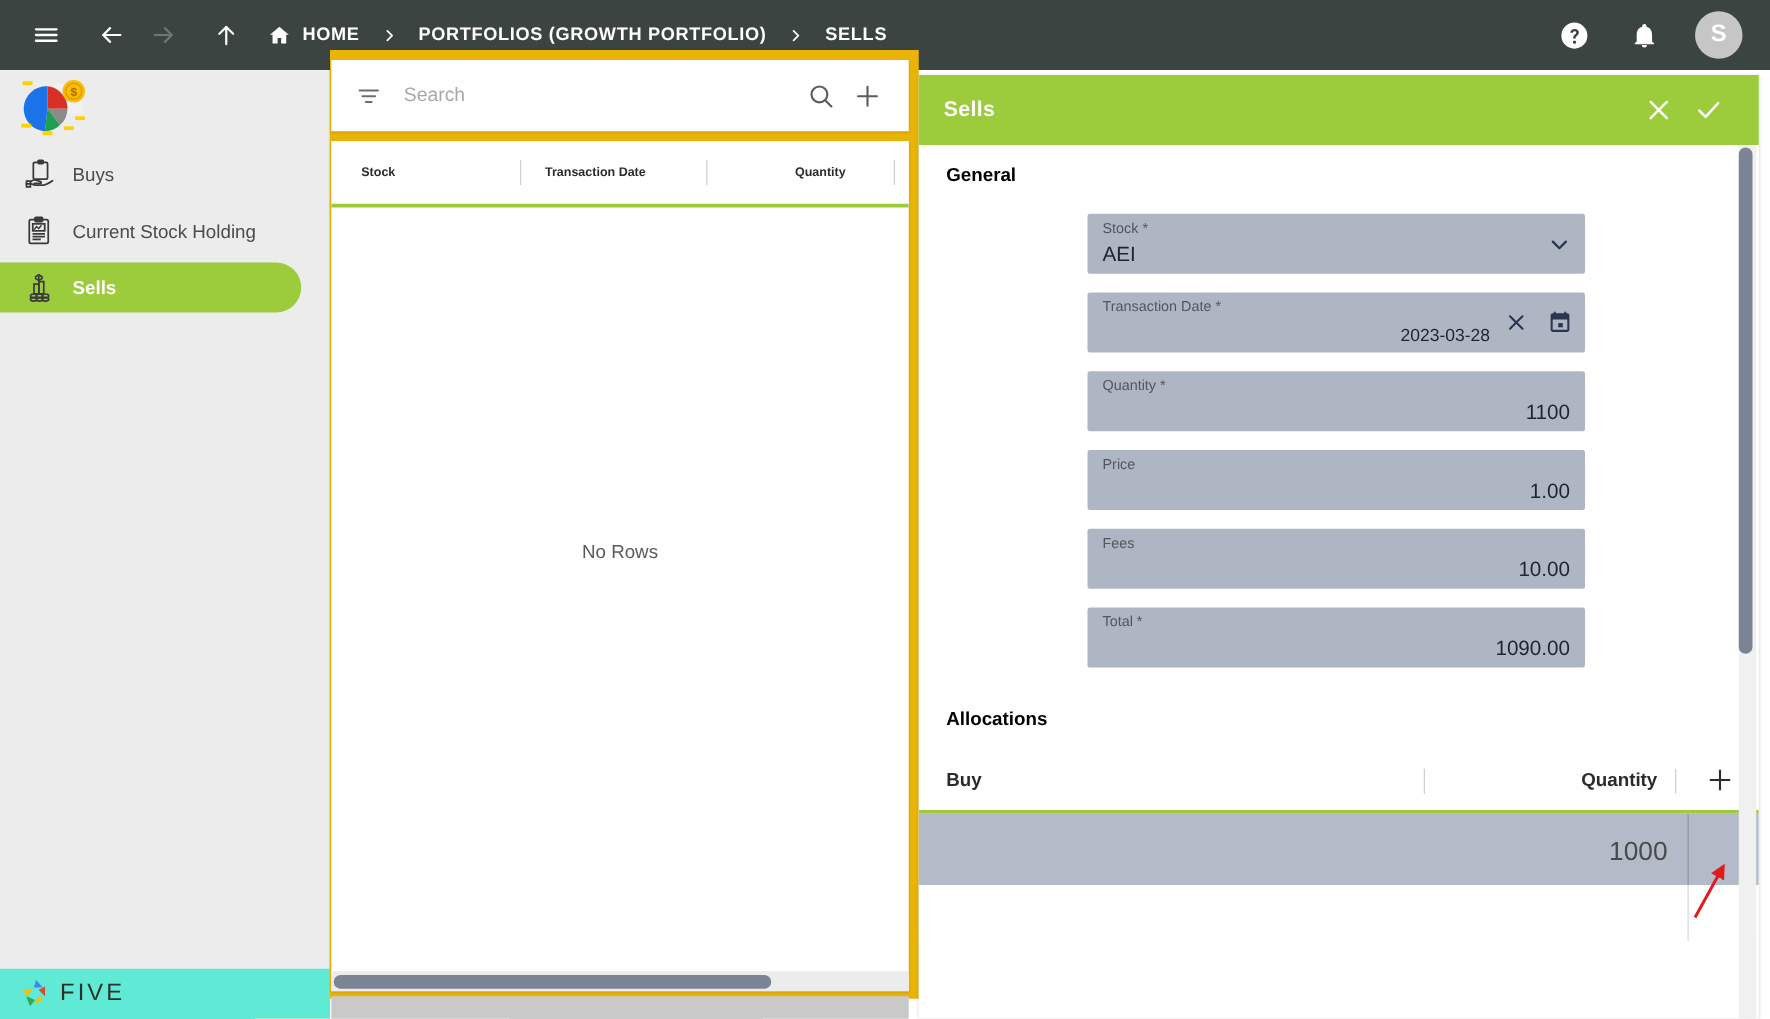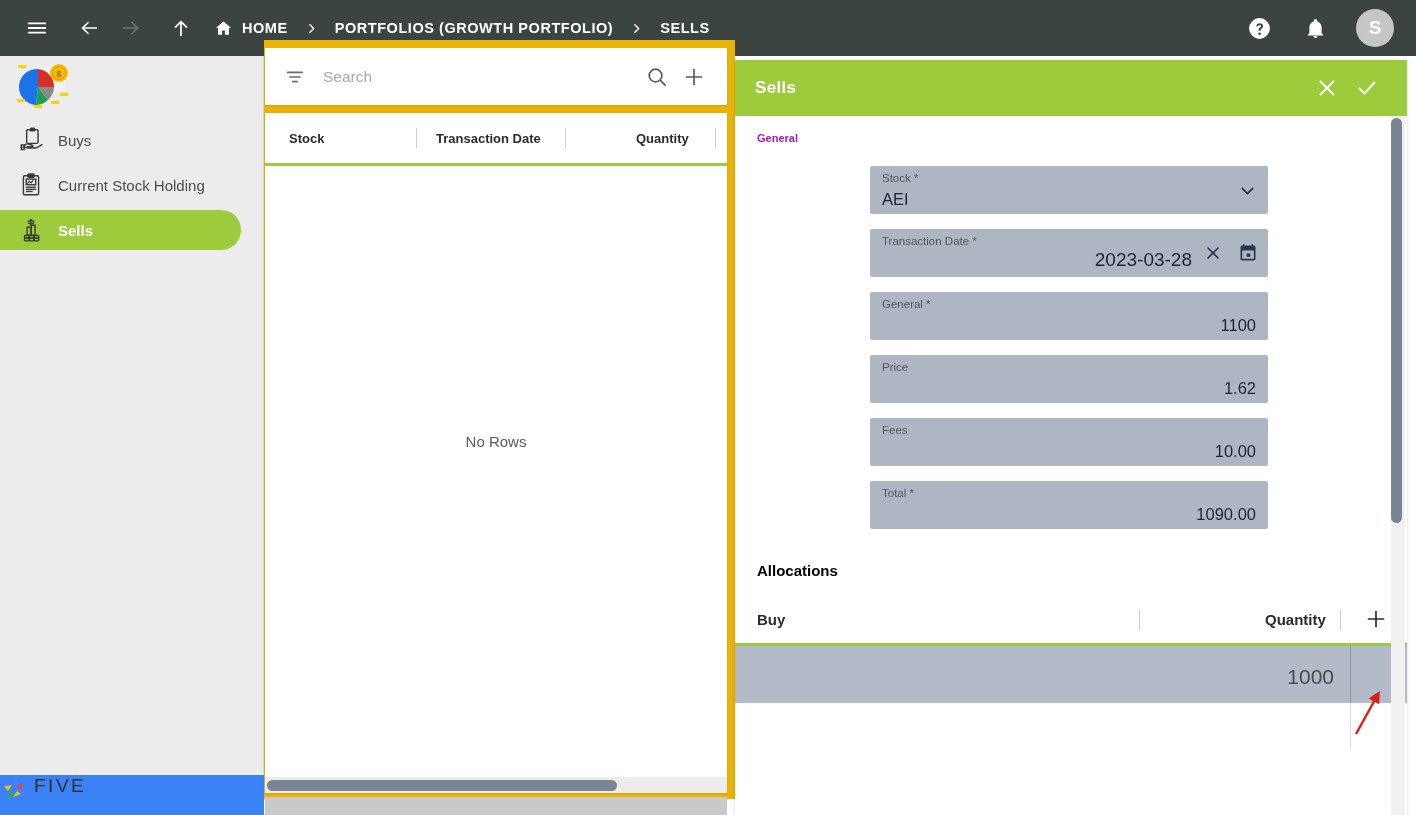--- a/index.html
+++ b/index.html
@@ -64,22 +64,22 @@
   .nav-item .nav-ico {
     width: 34px; flex: none; display: flex; align-items: center; justify-content: center;
   }
   .nav-item .nav-label {
     font-size: 15px; color: #4c4c4c; margin-left: 10px; white-space: nowrap;
   }
   .nav-item.active { background: #9ccb3b; }
   .nav-item.active .nav-label { color: #ffffff; font-weight: 600; }
   .brand-foot {
     position: absolute; left: 0; bottom: 0; width: 264px; height: 40px;
-    display: flex; padding-left: 0;
-    background: #3b82f6;
+    display: flex; align-items: center; padding-left: 14px;
+    background: #5eead4;
   }
   .brand-word {
     font-size: 19px; letter-spacing: 2.5px; color: #2f2f2f;
     font-family: "Liberation Sans", sans-serif; font-weight: 400; margin-left: 4px;
   }
 
   
   .listcol {
     position: absolute; left: 264px; top: 40px; width: 471px; height: 759px;
     background: #eab308;
@@ -103,21 +103,21 @@
     position: absolute; left: 1px; top: 73px; width: 462px; height: 680px;
     background: #ffffff; box-shadow: 0 1px 2px rgba(0,0,0,.10);
     overflow: hidden;
   }
   .grid-head {
     height: 53px; position: relative; border-bottom: 3px solid #9ccb3b;
     background: #ffffff;
   }
   .gh-cell {
     position: absolute; top: 0; height: 50px; display: flex; align-items: center;
-    font-size: 13px; font-weight: 700; color: #2b2b2b; cursor: pointer;
+    font-size: 10px; font-weight: 700; color: #2b2b2b; cursor: pointer;
   }
   .gh-div { position: absolute; top: 15px; width: 1px; height: 20px; background: #cfcfcf; }
   .norows {
     position: absolute; left: 0; top: 320px; width: 462px;
     text-align: center; font-size: 15px; color: #5a5a5a;
   }
   .hscroll-track {
     position: absolute; left: 0; bottom: 0; width: 462px; height: 16px;
     background: #ececec;
   }
@@ -144,42 +144,42 @@
   }
   .panel-actions { margin-left: auto; display: flex; align-items: center; }
   .panel-actions .pa-btn {
     width: 40px; height: 40px; display: flex; align-items: center;
     justify-content: center; color: #ffffff; cursor: pointer;
   }
   .panel-body {
     position: relative; height: 699px; overflow: hidden;
   }
   .sect-title {
-    font-size: 11px; font-weight: 700; color: #a21caf;
+    font-size: 15px; font-weight: 700; color: #000000;
     padding: 16px 0 0 22px;
   }
 
   .fields { padding: 22px 0 0 0; }
   .field {
     position: relative; width: 398px; margin: 0 auto 15px 135px;
     background: #aeb6c4; height: 48px; border-radius: 2px;
   }
   .f-label {
     position: absolute; left: 12px; top: 6px;
     font-size: 11.5px; color: #53565c;
   }
   .f-value {
     position: absolute; right: 12px; bottom: 5px;
     font-size: 16.5px; color: #1e2430;
   }
   .f-value.left { left: 12px; right: auto; }
   .f-chevron {
     position: absolute; right: 10px; top: 14px; color: #2b3550; cursor: pointer;
   }
-  .f-date-value { position: absolute; right: 76px; bottom: 6px; font-size: 19px; color: #1e2430; }
+  .f-date-value { position: absolute; right: 76px; bottom: 6px; font-size: 14px; color: #1e2430; }
   .f-x { position: absolute; right: 45px; top: 14px; color: #2b3550; cursor: pointer; }
   .f-cal { position: absolute; right: 10px; top: 14px; color: #2b3550; cursor: pointer; }
 
   .alloc-title {
     font-size: 15px; font-weight: 700; color: #000000;
     padding: 18px 0 0 22px;
   }
   .alloc-grid { position: relative; margin-top: 17px; }
   .alloc-head { position: relative; height: 50px; border-bottom: 3px solid #9ccb3b; }
   .ah-cell {
@@ -460,27 +460,27 @@
           </span>
           <span class="f-cal">
             <svg width="20" height="20" viewBox="0 0 24 24" fill="currentColor">
                 <path d="M19 3h-1V1.6h-2V3H8V1.6H6V3H5a2 2 0 0 0-2 2v14a2 2 0 0 0 2 2h14a2 2 0 0 0 2-2V5a2 2 0 0 0-2-2zm0 16H5V9h14z"></path>
                 <rect x="10.3" y="12.6" width="4.4" height="4"></rect>
               </svg>
           </span>
         </div>
 
         <div class="field">
-          <span class="f-label">General *</span>
+          <span class="f-label">Quantity *</span>
           <span class="f-value">1100</span>
         </div>
 
         <div class="field">
           <span class="f-label">Price</span>
-          <span class="f-value">1.62</span>
+          <span class="f-value">1.00</span>
         </div>
 
         <div class="field">
           <span class="f-label">Fees</span>
           <span class="f-value">10.00</span>
         </div>
 
         <div class="field">
           <span class="f-label">Total *</span>
           <span class="f-value">1090.00</span>

